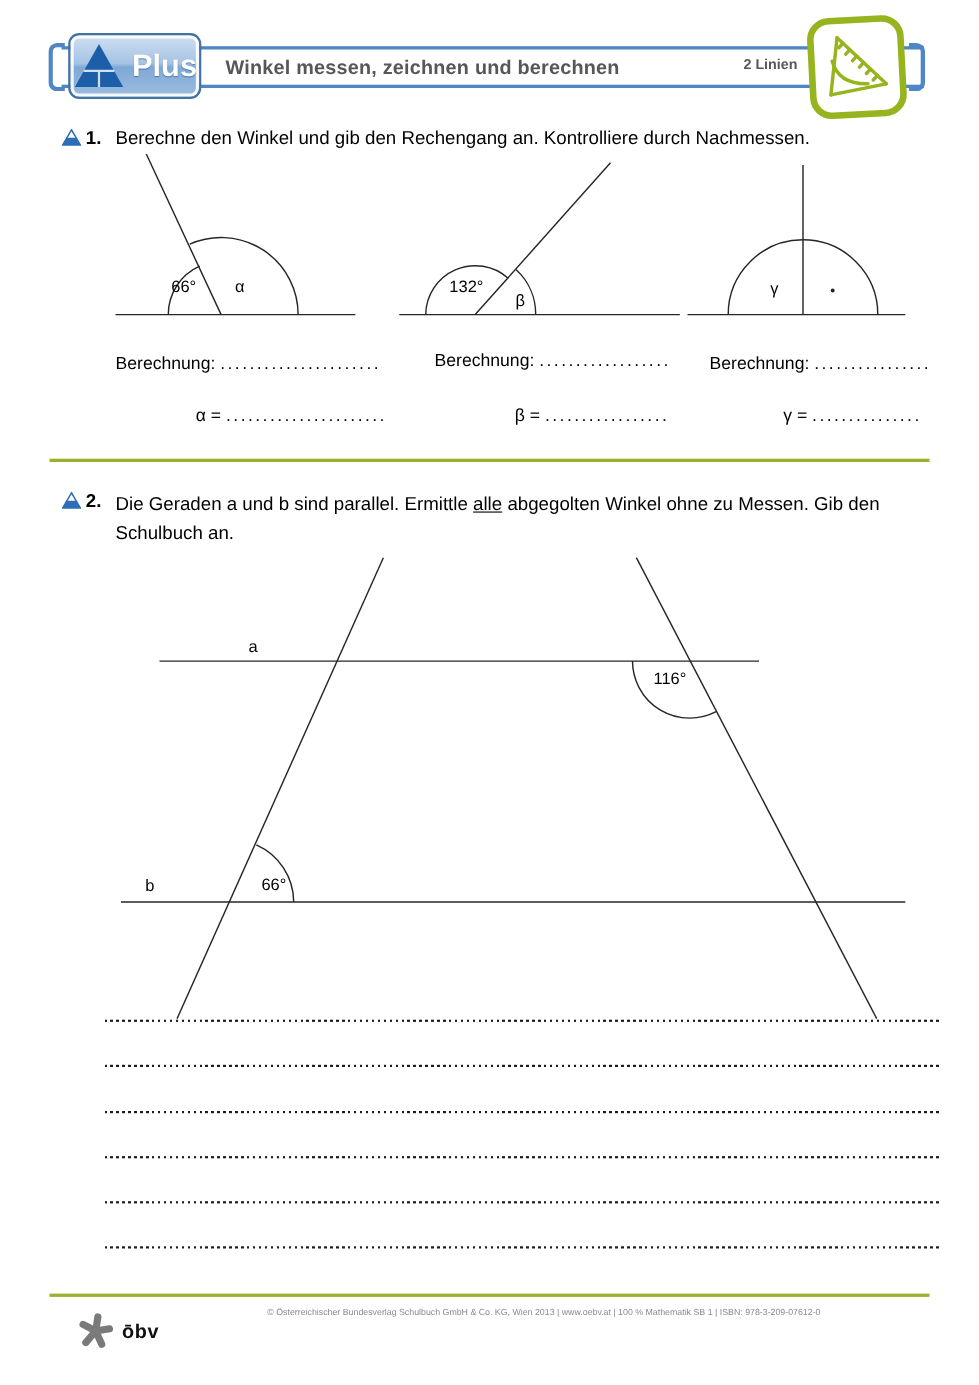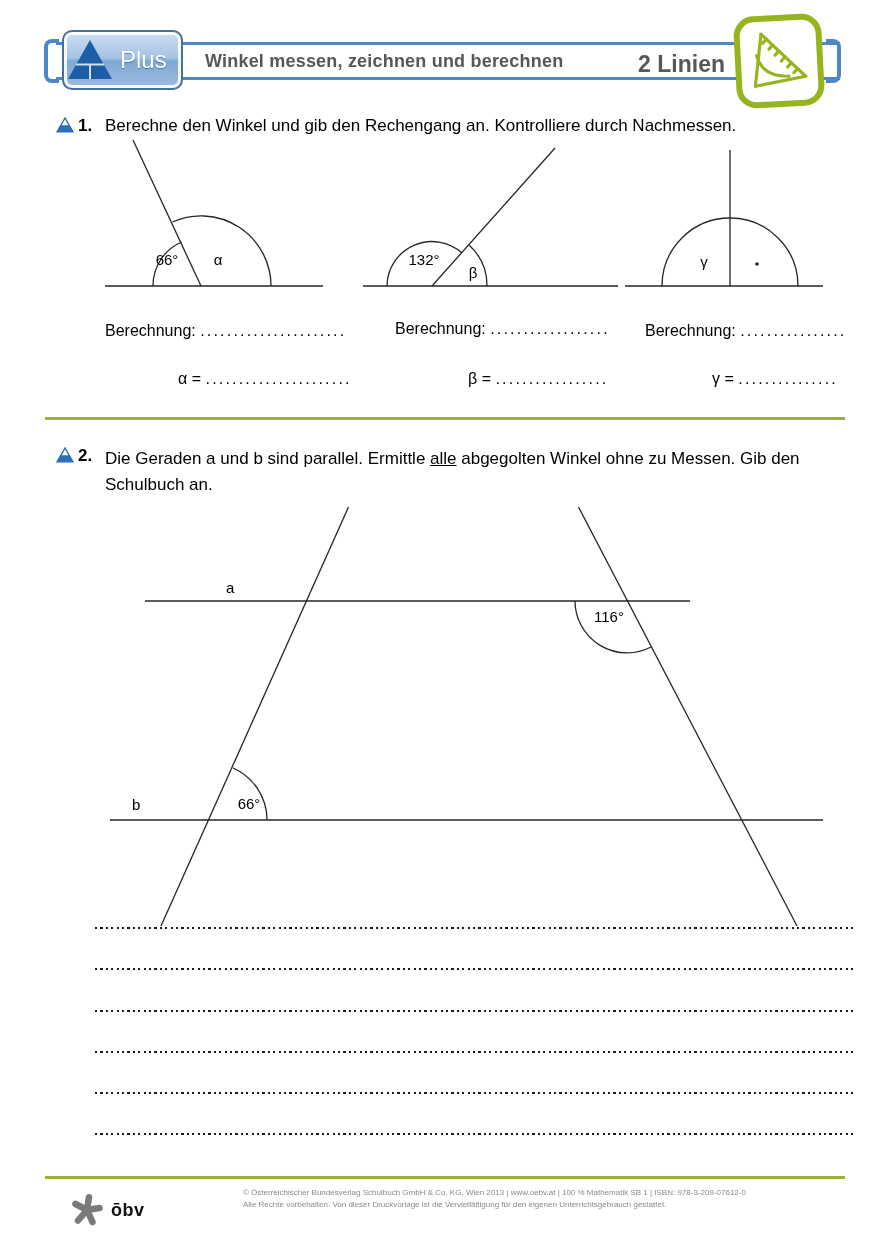--- a/index.html
+++ b/index.html
@@ -13,24 +13,24 @@
   .bracket{box-sizing:border-box;width:15px;height:44px;top:39px;}
   .bracket.l{left:44px;border:4px solid #4e86c6;border-right:none;
              border-radius:8px 0 0 8px;}
   .bracket.r{left:826px;border:4px solid #4e86c6;border-left:none;
              border-radius:0 8px 8px 0;}
   .badge{left:62px;top:30px;width:121px;height:60px;box-sizing:border-box;
          border:2px solid #44719f;border-radius:10px;
          background:linear-gradient(180deg,#cfdff2 0%,#a5c3e4 46%,#7ea9d6 52%,#9dbcdf 100%);
          box-shadow:inset 0 0 0 3px rgba(255,255,255,.9);
          display:flex;align-items:center;}
-  .badge-plus{color:#ffffff;font-weight:normal;font-size:24px;margin-left:4px;
+  .badge-plus{color:#ffffff;font-weight:bold;font-size:28px;margin-left:4px;
               text-shadow:0 1px 1px rgba(30,70,120,.55);}
   .hdr-title{left:205px;top:51px;font-size:18px;font-weight:bold;color:#57575a;letter-spacing:.2px;}
-  .hdr-chapter{left:560px;top:51px;width:165px;text-align:right;font-size:23px;
+  .hdr-chapter{left:560px;top:51px;width:165px;text-align:right;font-size:13px;
                font-weight:bold;color:#57575a;}
   .greenbox{left:735px;top:15px;width:88px;height:92px;box-sizing:border-box;
             border:6px solid #96b41e;border-radius:20px;background:#fff;
             transform:rotate(-3deg);display:flex;align-items:center;justify-content:center;}
 
   
   .task-num{font-size:17px;font-weight:bold;color:#000;}
   .task-text{font-size:17px;color:#000;}
   .u{text-decoration:underline;}
   .calc{font-size:16px;color:#000;white-space:nowrap;}
@@ -187,16 +187,15 @@
         <line x1="17" y1="18" x2="8.0" y2="28.5"></line>
         <line x1="17" y1="18" x2="22.5" y2="30.0"></line>
         <line x1="17" y1="18" x2="29.5" y2="16.0"></line>
       </g>
     </svg>
     <span class="logo-word" style="margin-left:7px;">ōbv</span>
   </div>
 
   <div class="abs foot-text" style="left:243px;top:1187px;width:610px;">
     <div>© Österreichischer Bundesverlag Schulbuch GmbH &amp; Co. KG, Wien 2013 | www.oebv.at | 100 % Mathematik SB 1 | ISBN: 978-3-209-07612-0</div>
-    <div>Alle Rechte vorbehalten. Von dieser Druckvorlage ist die Vervielfältigung für den eigenen Unterrichtsgebrauch gestattet.</div>
   </div>
 
 </div>
 
 </body></html>

